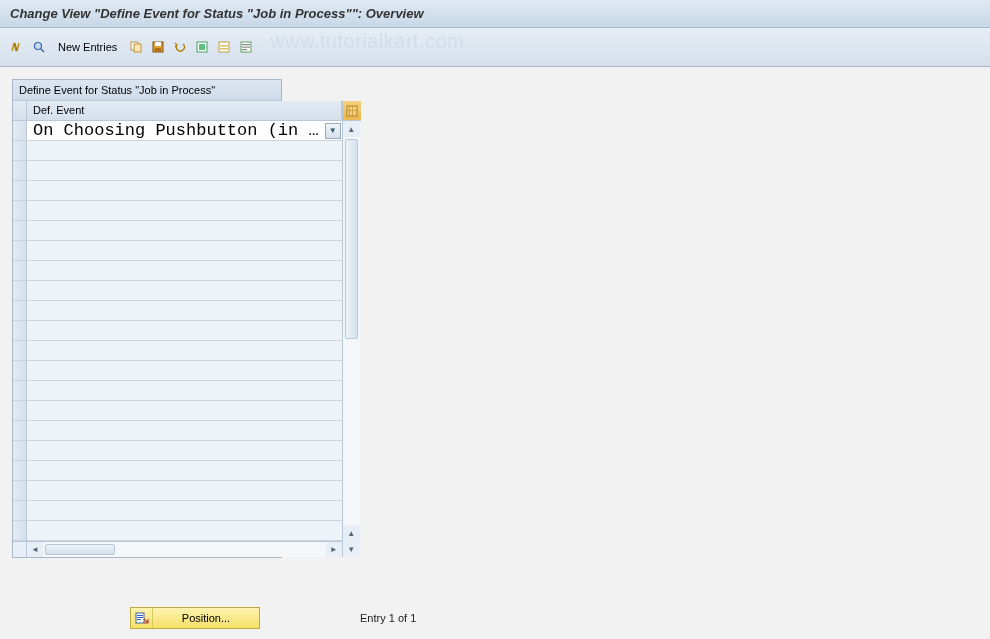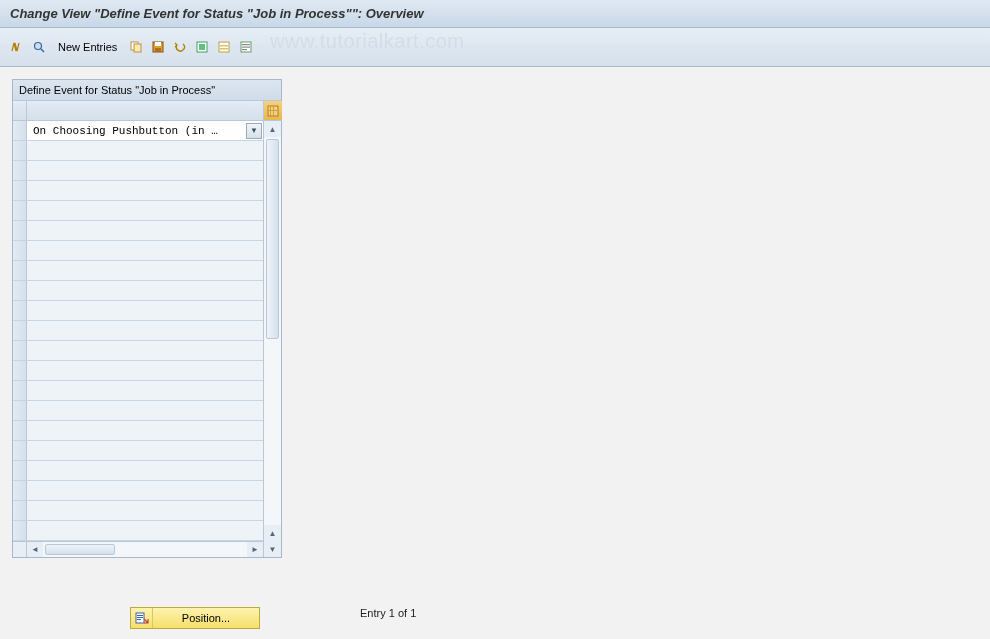--- a/index.html
+++ b/index.html
@@ -132,21 +132,21 @@
       align-items: center;
       background: #fefefe;
       position: relative;
     }
     .data-cell.empty {
       background: #eef3f8;
     }
     .data-cell-text {
       padding: 0 6px;
       font-family: "Courier New", monospace;
-      font-size: 11px;
+      font-size: 17px;
       white-space: nowrap;
       overflow: hidden;
       flex: 1;
     }
     .dropdown-arrow {
       width: 16px;
       height: 16px;
       background: linear-gradient(#f0f4f8, #d5e0ec);
       border: 1px solid #9ab;
       display: flex;
@@ -215,21 +215,21 @@
       font-size: 8px;
       color: #567;
       cursor: pointer;
     }
     .footer {
       position: absolute;
       bottom: 10px;
       left: 0;
       right: 0;
       display: flex;
-      align-items: flex-start;
+      align-items: center;
       padding-left: 130px;
       gap: 100px;
     }
     .position-button {
       display: flex;
       align-items: center;
       background: linear-gradient(#fdf3b0, #f5e068);
       border: 1px solid #c0a840;
       height: 22px;
       width: 130px;
@@ -314,20 +314,21 @@
   <span class="watermark">www.tutorialkart.com</span>
 </div>
 
 <div class="content">
   <div class="panel">
     <div class="panel-header">Define Event for Status "Job in Process"</div>
     <div class="table-wrap">
       <div class="table-body">
         <div class="col-header-row">
           <div class="row-selector-head"></div>
+          <div class="col-header-cell">Def. Event</div>
         </div>
         <div id="rows-container">
             <div class="data-row">
               <div class="row-selector"></div>
               <div class="data-cell">
                 <span class="data-cell-text">On Choosing Pushbutton (in …</span>
                 <div class="dropdown-arrow">▼</div>
               </div>
             </div>
             <div class="data-row">

